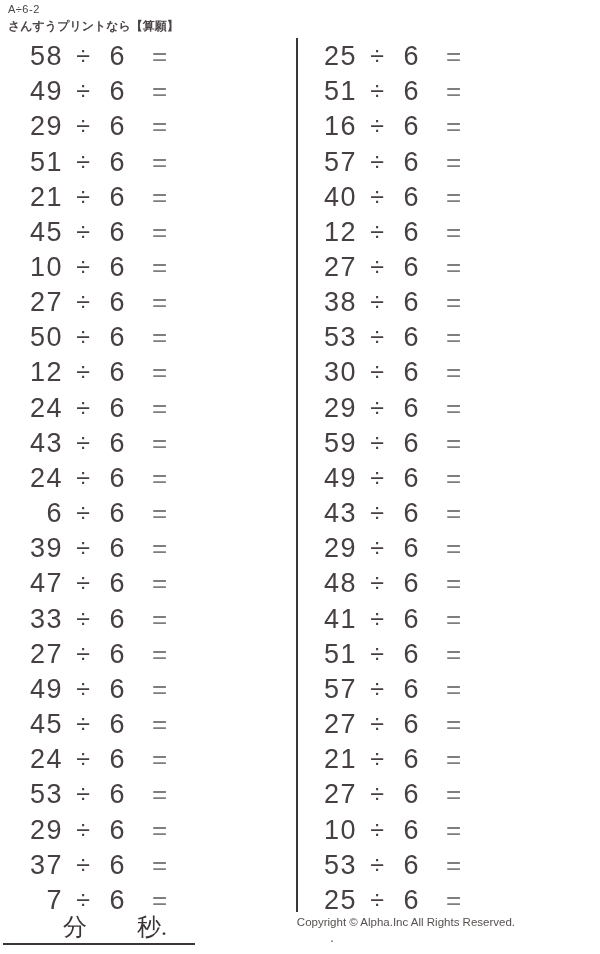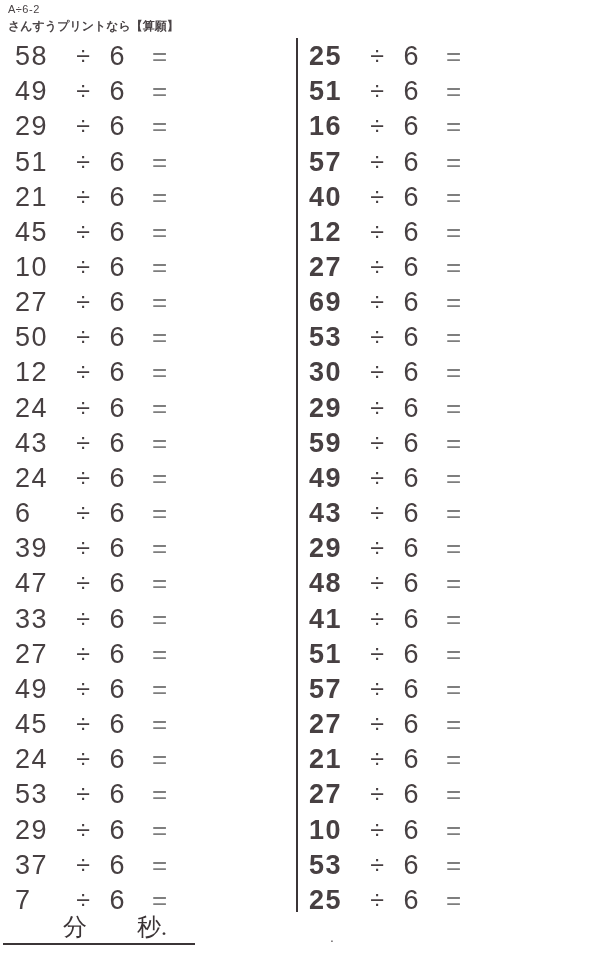--- a/index.html
+++ b/index.html
@@ -18,23 +18,23 @@
     position:absolute; left:296px; top:38px; width:2px; height:874px;
     background:#3b3537;
   }
   .col { position:absolute; top:39px; width:296px; }
   #col-left  { left:0; }
   #col-right { left:300px; }
   .prow {
     display:flex; align-items:center; height:35.16px;
     font-size:27px; font-weight:300; color:#474042; letter-spacing:1.5px;
   }
-  .dividend { display:inline-block; width:48px; text-align:left; }
+  .dividend { display:inline-block; width:48px; text-align:right; }
   #col-left  .dividend { margin-left:15px; }
-  #col-right .dividend { margin-left:9px;font-weight:bold; }
+  #col-right .dividend { margin-left:9px; }
   .op  { display:inline-block; width:22px; text-align:center; margin-left:9px; font-size:25px; letter-spacing:0; }
   .divisor { display:inline-block; width:22px; text-align:center; margin-left:12px; letter-spacing:0; }
   .eq  { display:inline-block; margin-left:24px; color:#7e7e7e; font-size:26px; letter-spacing:0; }
   .answer-space { flex:1; height:100%; }
   .time-line {
     position:absolute; left:3px; top:909px; width:192px; height:36px;
     border-bottom:2px solid #3b3537; box-sizing:border-box;
     font-family:"Liberation Serif", serif; font-size:24px; color:#3b3436;
     display:flex; align-items:flex-end;
   }
@@ -314,21 +314,21 @@
 
     <div class="prow">
       <span class="dividend">27</span>
       <span class="op">÷</span>
       <span class="divisor">6</span>
       <span class="eq">=</span>
       <span class="answer-space"></span>
     </div>
 
     <div class="prow">
-      <span class="dividend">69</span>
+      <span class="dividend">38</span>
       <span class="op">÷</span>
       <span class="divisor">6</span>
       <span class="eq">=</span>
       <span class="answer-space"></span>
     </div>
 
     <div class="prow">
       <span class="dividend">53</span>
       <span class="op">÷</span>
       <span class="divisor">6</span>
@@ -467,15 +467,16 @@
 
   <div class="time-line">
     <span class="minutes-label">分</span>
     <span class="seconds-label">秒.</span>
   </div>
 
   <div class="page-num">42/100</div>
   <div class="page-dot">.</div>
 
   <div class="copyright">
+    <div>Copyright ©  Alpha.Inc All Rights Reserved.</div>
   </div>
 
 </div>
 
 </body></html>

